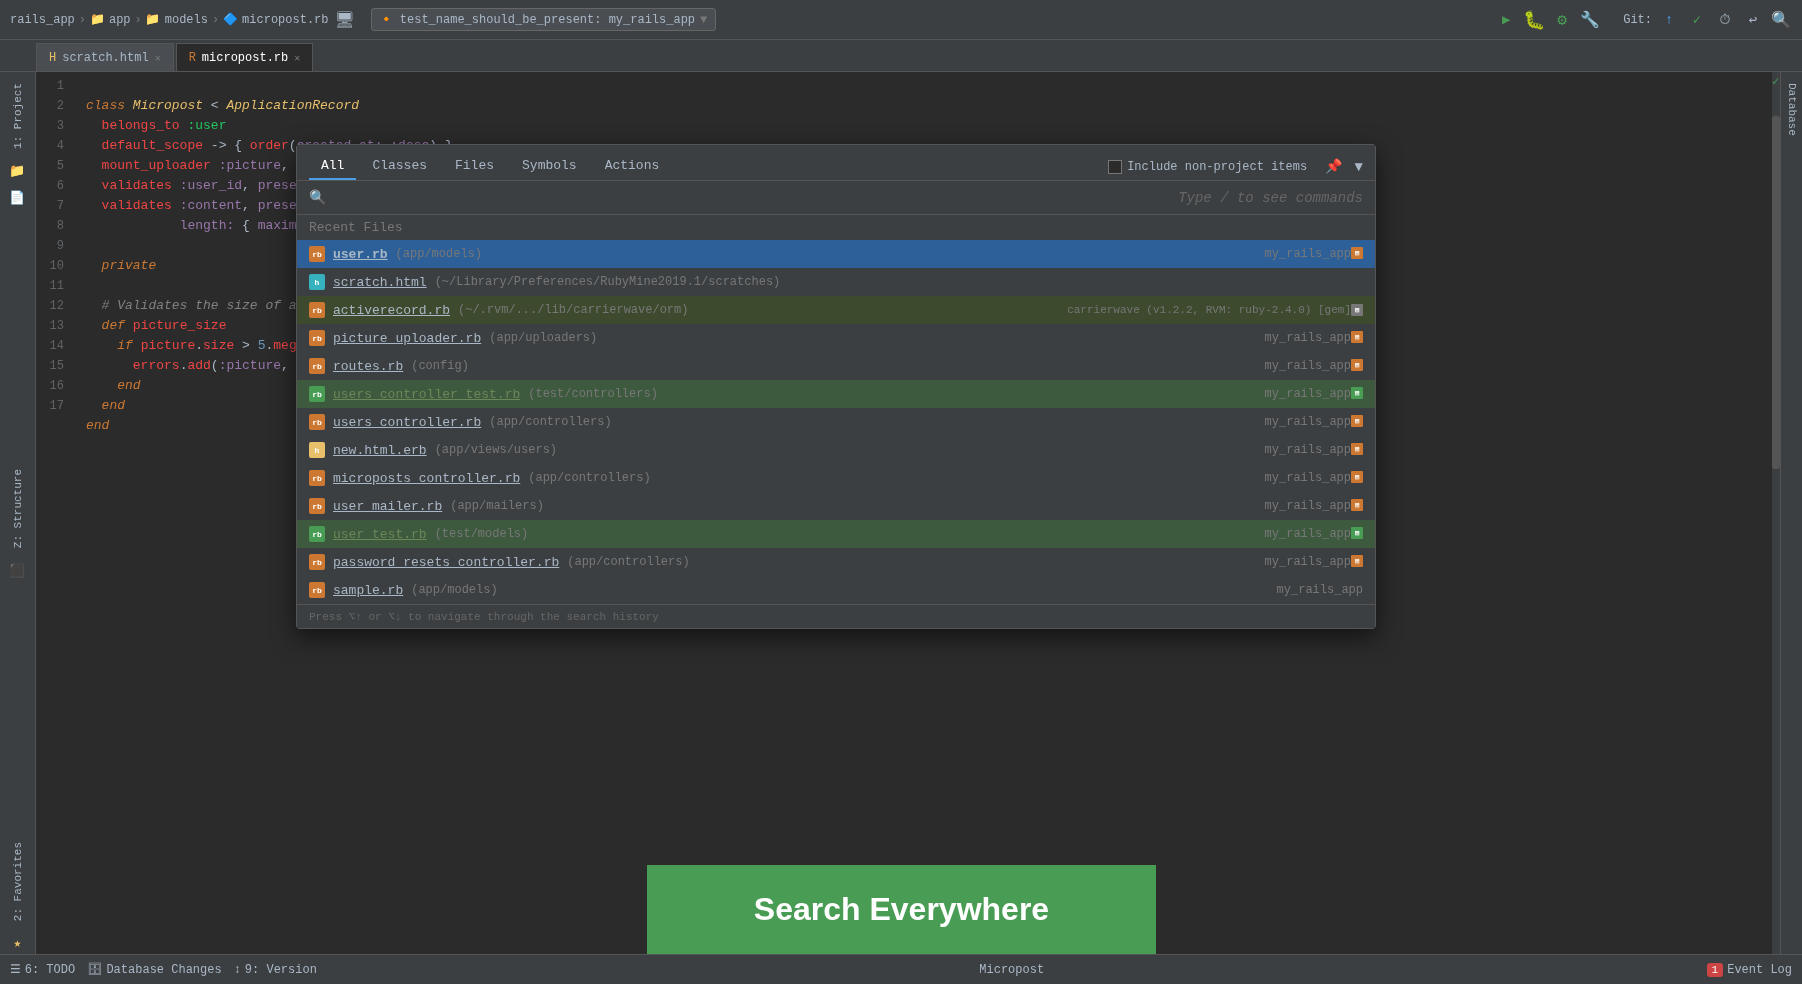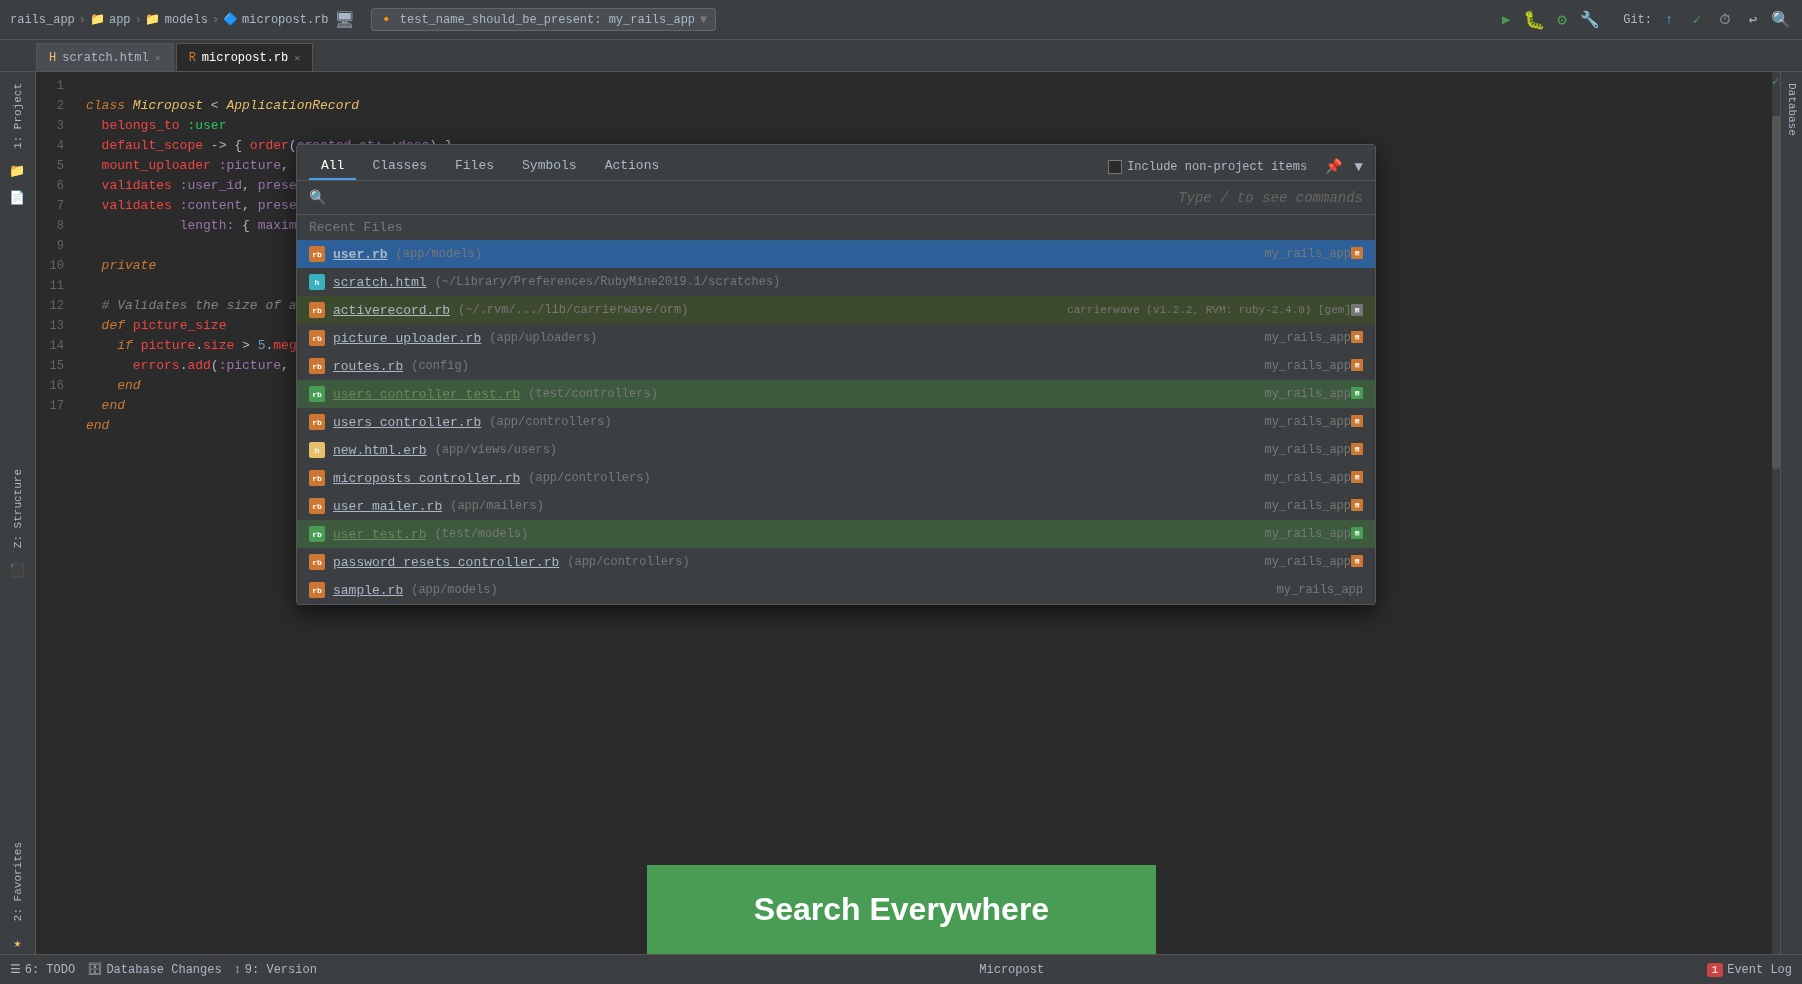--- a/index.html
+++ b/index.html
@@ -679,20 +679,21 @@
         <div class="file-item" style="overflow:hidden; max-height:22px;">
           <div class="file-icon file-icon-rb">rb</div>
           <span class="file-name">sample.rb</span>
           <span class="file-path">(app/models)</span>
           <div class="file-project">
             <span>my_rails_app</span>
           </div>
         </div>
       </div>
 
+      <div class="search-history-hint">Press ⌥↑ or ⌥↓ to navigate through the search history</div>
     </div>
 
   </div>
 
   <div class="right-sidebar">
     <span class="right-sidebar-label">Database</span>
   </div>
 </div>
 
 <div class="bottom-toolbar">

